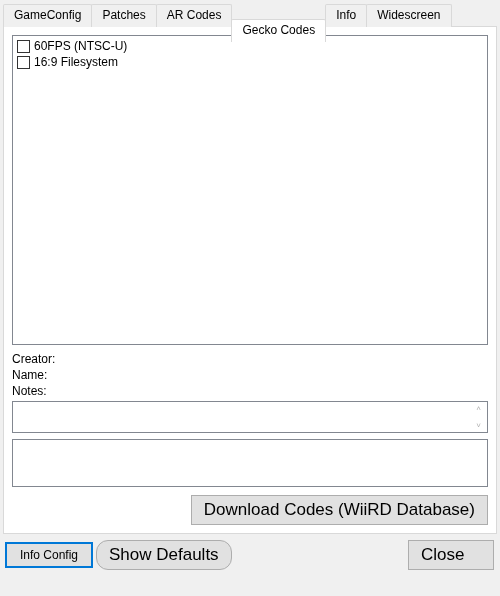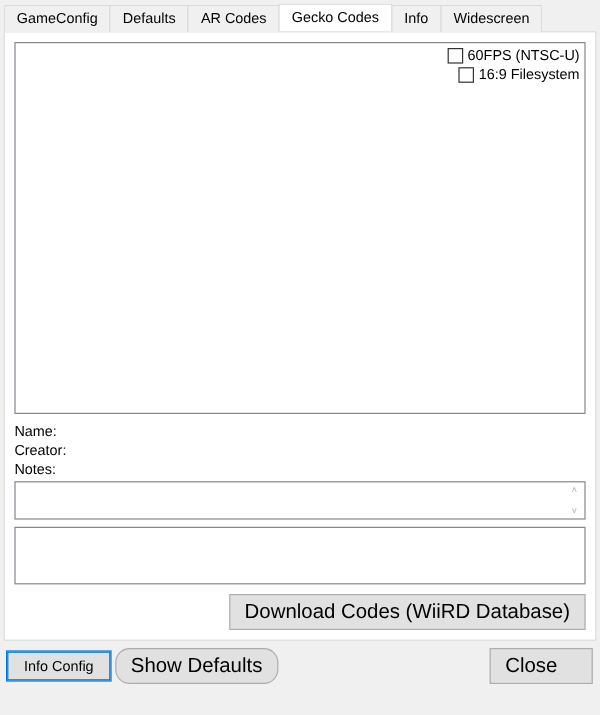--- a/index.html
+++ b/index.html
@@ -36,21 +36,21 @@
     cursor: pointer;
     position: relative;
     top: 1px;
     border-radius: 2px 2px 0 0;
   }
   .tab:first-child { margin-left: 0; }
   .tab.active {
     background: #fff;
     border-color: #d9d9d9;
     z-index: 3;
-    top: 0px;
+    top: 16px;
     padding-bottom: 5px;
   }
   .tab-panel {
     border: 1px solid #d9d9d9;
     background: #fff;
     margin: 0 3px 0 3px;
     flex: 1;
     display: flex;
     flex-direction: column;
     padding: 8px;
@@ -62,21 +62,20 @@
     background: #fff;
     overflow: auto;
     padding: 2px;
     min-height: 0;
   }
   .code-item {
     display: flex;
     align-items: center;
     padding: 1px 2px;
     gap: 4px;
-    justify-content: flex-end;
   }
   .chk {
     width: 13px; height: 13px;
     border: 1px solid #333;
     background: #fff;
     display: inline-block;
   }
   .meta {
     padding: 6px 0 2px 0;
   }
@@ -152,21 +151,21 @@
   .defaults-btn { min-width: 96px; text-align:center;border-radius:12px;}
 </style>
 </head>
 <body>
 
 <div class="window">
 
   <div class="tab-area">
     <div class="tab-row">
       <div class="tab">GameConfig</div>
-      <div class="tab">Defaults</div>
+      <div class="tab">Patches</div>
       <div class="tab">AR Codes</div>
       <div class="tab active">Gecko Codes</div>
       <div class="tab">Info</div>
       <div class="tab">Widescreen</div>
     </div>
   </div>
 
   <div class="tab-panel">
 
     <div class="codes-list">
@@ -175,25 +174,25 @@
         <span>60FPS (NTSC-U)</span>
       </div>
       <div class="code-item">
         <span class="chk"></span>
         <span>16:9 Filesystem</span>
       </div>
     </div>
 
     <div class="meta">
       <div class="meta-row">
+        <span>Creator:</span>
+        <span></span>
+      </div>
+      <div class="meta-row">
         <span>Name:</span>
-        <span></span>
-      </div>
-      <div class="meta-row">
-        <span>Creator:</span>
         <span></span>
       </div>
       <div class="meta-row">
         <span>Notes:</span>
       </div>
     </div>
 
     <div class="notes-box">
       <div class="notes-inner"></div>
       <div class="mini-scroll">

